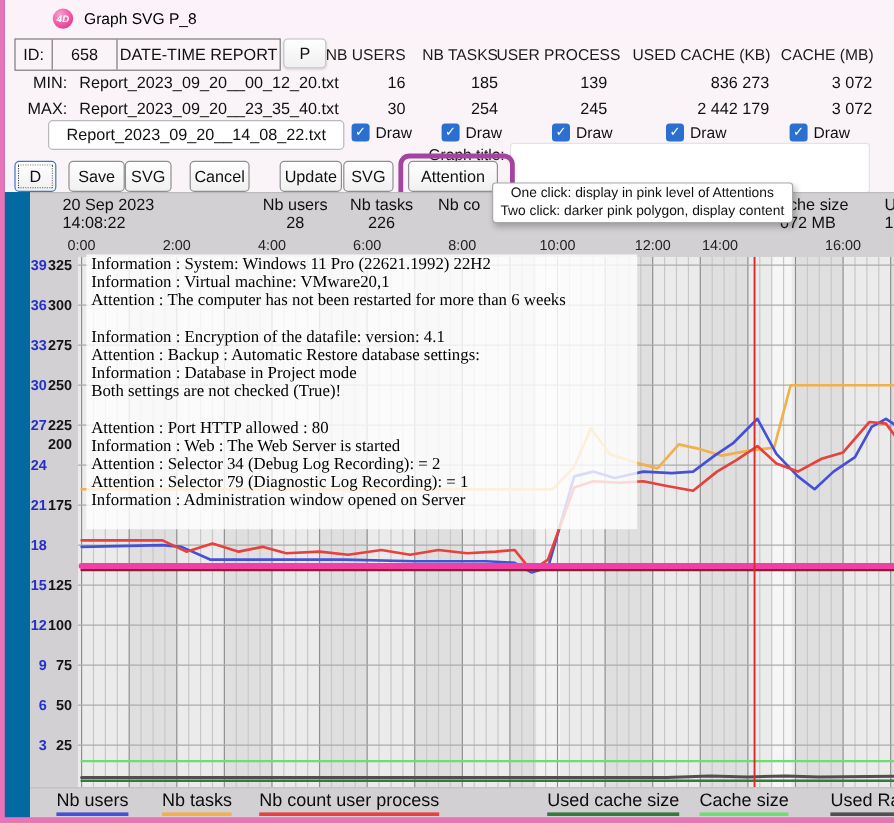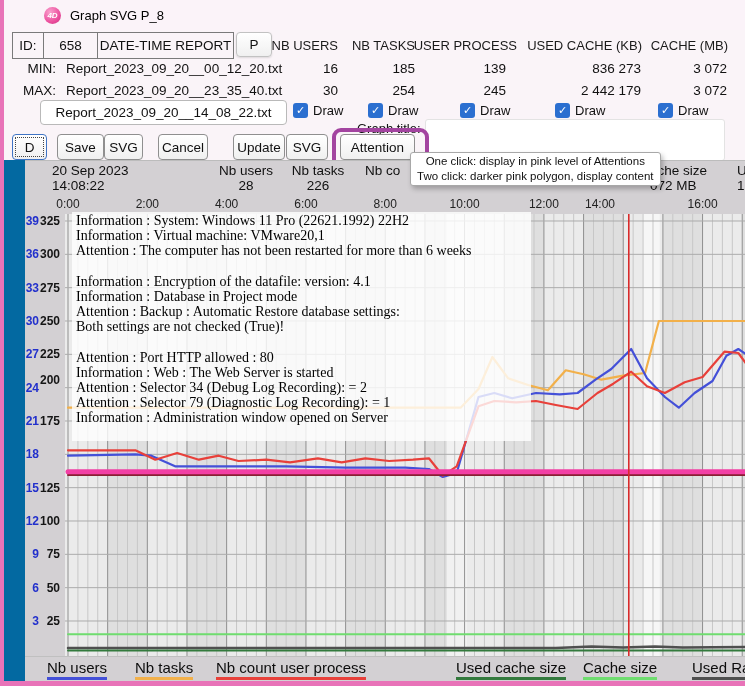--- a/index.html
+++ b/index.html
@@ -200,21 +200,21 @@
         <div class="yl pri" style="left: 9px; top: 386.33px;">75</div>
         <div class="yl sec" style="left: -12px; top: 352.997px;">12</div>
         <div class="yl pri" style="left: 9px; top: 352.997px;">100</div>
         <div class="yl sec" style="left: -12px; top: 319.664px;">15</div>
         <div class="yl pri" style="left: 9px; top: 319.664px;">125</div>
         <div class="yl sec" style="left: -12px; top: 286.33px;">18</div>
         <div class="yl pri" style="left: 9px; top: 286.33px; padding-left: 28px;">150</div>
         <div class="yl sec" style="left: -12px; top: 252.997px;">21</div>
         <div class="yl pri" style="left: 9px; top: 252.997px;">175</div>
         <div class="yl sec" style="left: -12px; top: 219.664px;">24</div>
-        <div class="yl pri" style="left: 9px; top: 212px;">200</div>
+        <div class="yl pri" style="left: 9px; top: 202px;">200</div>
         <div class="yl sec" style="left: -12px; top: 186.331px;">27</div>
         <div class="yl pri" style="left: 9px; top: 186.331px;">225</div>
         <div class="yl sec" style="left: -12px; top: 152.998px;">30</div>
         <div class="yl pri" style="left: 9px; top: 152.998px;">250</div>
         <div class="yl sec" style="left: -12px; top: 119.664px;">33</div>
         <div class="yl pri" style="left: 9px; top: 119.664px;">275</div>
         <div class="yl sec" style="left: -12px; top: 86.331px;">36</div>
         <div class="yl pri" style="left: 9px; top: 86.331px;">300</div>
         <div class="yl sec" style="left: -12px; top: 52.9978px;">39</div>
         <div class="yl pri" style="left: 9px; top: 52.9978px;">325</div>
@@ -323,22 +323,22 @@
         <polyline points="3.0,433.9 490.8,433.9 526.5,432.6 558.2,433.4 590.0,432.6 617.7,433.4 681.2,432.9" fill="none" stroke="#4f4f4f" stroke-width="2.5" stroke-linejoin="round" stroke-linecap="round"></polyline>
         <polyline points="3.0,436.6 681.2,436.6" fill="none" stroke="#337a3d" stroke-width="2" stroke-linejoin="round" stroke-linecap="round"></polyline>
         <line x1="563.7923999999999" y1="0" x2="563.7923999999999" y2="443" stroke="#d92b2b" stroke-width="1.6"></line>
       </svg>
     <div id="annotations">
         <div class="anno">Information : System: Windows 11 Pro (22621.1992) 22H2</div>
         <div class="anno">Information : Virtual machine: VMware20,1</div>
         <div class="anno">Attention : The computer has not been restarted for more than 6 weeks</div>
         <div class="anno">&nbsp;</div>
         <div class="anno">Information : Encryption of the datafile: version: 4.1</div>
+        <div class="anno">Attention : Backup : Automatic Restore database settings:</div>
         <div class="anno">Information : Database in Project mode</div>
-        <div class="anno">Attention : Backup : Automatic Restore database settings:</div>
         <div class="anno">Both settings are not checked (True)!</div>
         <div class="anno">&nbsp;</div>
         <div class="anno">Attention : Port HTTP allowed : 80</div>
         <div class="anno">Information : Web : The Web Server is started</div>
         <div class="anno">Attention : Selector 34 (Debug Log Recording): = 2</div>
         <div class="anno">Attention : Selector 79 (Diagnostic Log Recording): = 1</div>
         <div class="anno">Information : Administration window opened on Server</div>
       </div>
     <div class="legend" id="legend">
         <div class="lg" style="left: 22px; border-bottom-color: rgb(68, 80, 216);">Nb users</div>

